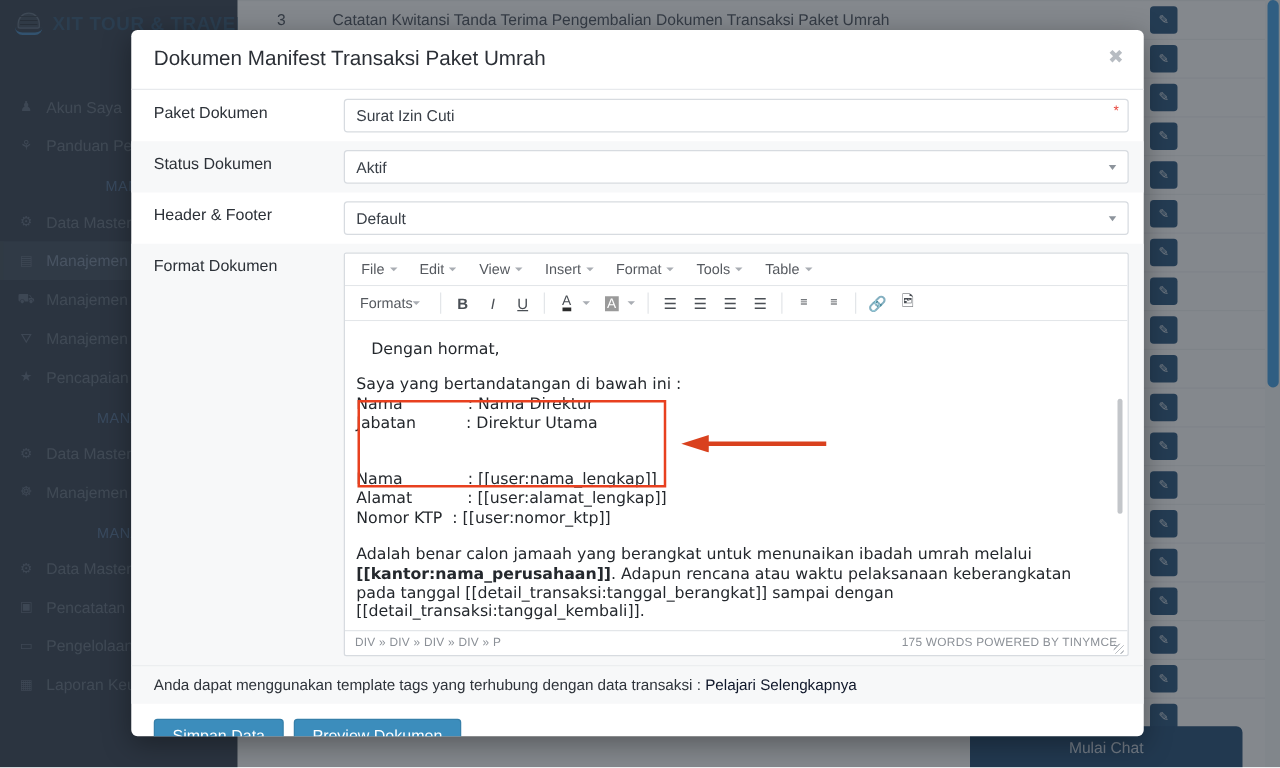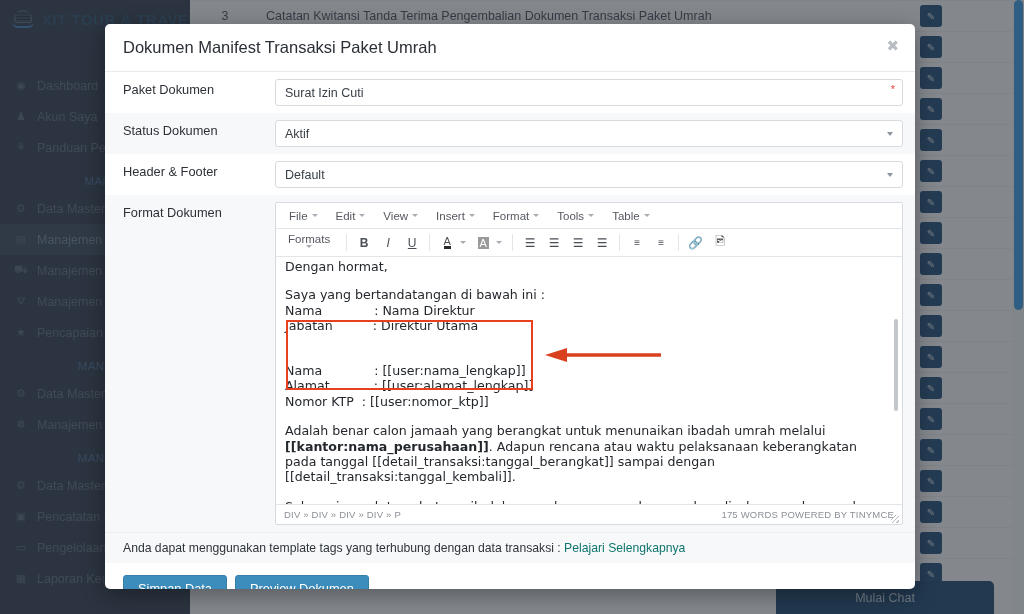--- a/index.html
+++ b/index.html
@@ -142,50 +142,50 @@
   }
   .mce-menu .mc { width:0;height:0;border-left:3px solid transparent;border-right:3px solid transparent;border-top:3.5px solid #a9adb3; }
   .mce-toolbar {
     display:flex; align-items:center; height:28px; background:#fff;
     border-bottom:1px solid #e3e6e9; padding:0 5px;
   }
   .tb-btn {
     width:22px; height:22px; display:flex; align-items:center; justify-content:center;
     font-size:12px; color:#4a4f55; margin:0 1px; border-radius:2px;
   }
-  .tb-fmt { font-size:11.5px; color:#55595f; padding:0 7px; display:flex; align-items:center; gap:0; height:20px; margin-right:4px;flex-direction:column;}
+  .tb-fmt { font-size:11.5px; color:#55595f; padding:0 7px; display:flex; align-items:center; gap:0; height:20px; margin-right:4px;}
   .tb-sep { width:1px; height:17px; background:#e3e6e9; margin:0 5px; }
   .tb-split { display:flex; align-items:center; }
   .tb-caret { width:0;height:0;border-left:3px solid transparent;border-right:3px solid transparent;border-top:3.5px solid #a9adb3; margin:0 5px 0 1px; }
 
   .mce-area {
     position:relative; height:247px; overflow:hidden; background:#fff;
     padding:2px 22px 6px 9px;
   }
   .mce-area p {
     margin:0 0 14px 0; font-size:12.6px; line-height:15.4px; color:#24282d;
     font-family:"DejaVu Sans", sans-serif;
   }
-  .mce-area p.tight { margin:0; }
+  .mce-area p.tight { margin:12px; }
   .pre-block { white-space:pre; }
   .mce-scroll { position:absolute; right:4px; top:62px; width:4px; height:92px; background:#c3c6ca; border-radius:2px; }
 
   .mce-status {
     display:flex; align-items:center; justify-content:space-between;
     height:20px; border-top:1px solid #e3e6e9; padding:0 8px;
     font-size:9.5px; color:#8b9097; letter-spacing:.2px;
   }
   .resize-grip { position:absolute; right:3px; bottom:2px; width:8px; height:8px;
     background:repeating-linear-gradient(135deg, #b9bdc2 0 1px, transparent 1px 3px); }
 
   .hint-row {
     background:#f7f8f9; padding:8px 0 8px 18px; font-size:12.2px; color:#2f343b;
     border-top:1px solid #eceef0;
   }
-  .hint-link { color:#0f766e; }
+  .hint-link { color:#0f172a; }
 
   .btn-row { padding:12px 0 14px 18px; display:flex; gap:8px; }
   .btn {
     background:#3c8dbc; color:#fff; border:1px solid #367fa9; border-radius:3px;
     font-size:12.8px; padding:7px 14px; line-height:1;
   }
 
   
   .anno-box {
     position:absolute; left:286px; top:320px; width:247px; height:70px;
@@ -312,24 +312,20 @@
       <div class="brand">
         <div class="brand-logo">
           <div class="dome"></div>
             <div class="lines"></div>
             <div class="base"></div>
         </div>
         <div class="brand-text">XIT TOUR &amp; TRAVEL</div>
       </div>
       <div id="sidebar-nav">
           <div class="menu-head">MENU UTAMA</div>
-          <div class="menu-item">
-            <span class="mi-icon">◉</span>
-            <span>Dashboard</span>
-          </div>
           <div class="menu-item">
             <span class="mi-icon">♟</span>
             <span>Akun Saya</span>
           </div>
           <div class="menu-item">
             <span class="mi-icon">⚘</span>
             <span>Panduan Pengg</span>
           </div>
           <div class="menu-head">MANAJEMEN ADM</div>
           <div class="menu-item">

